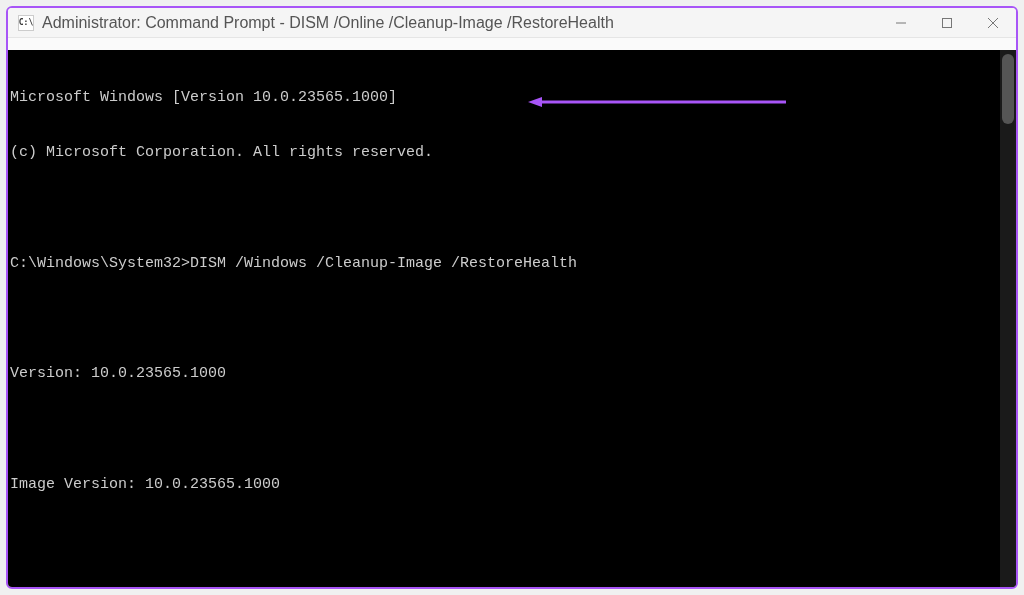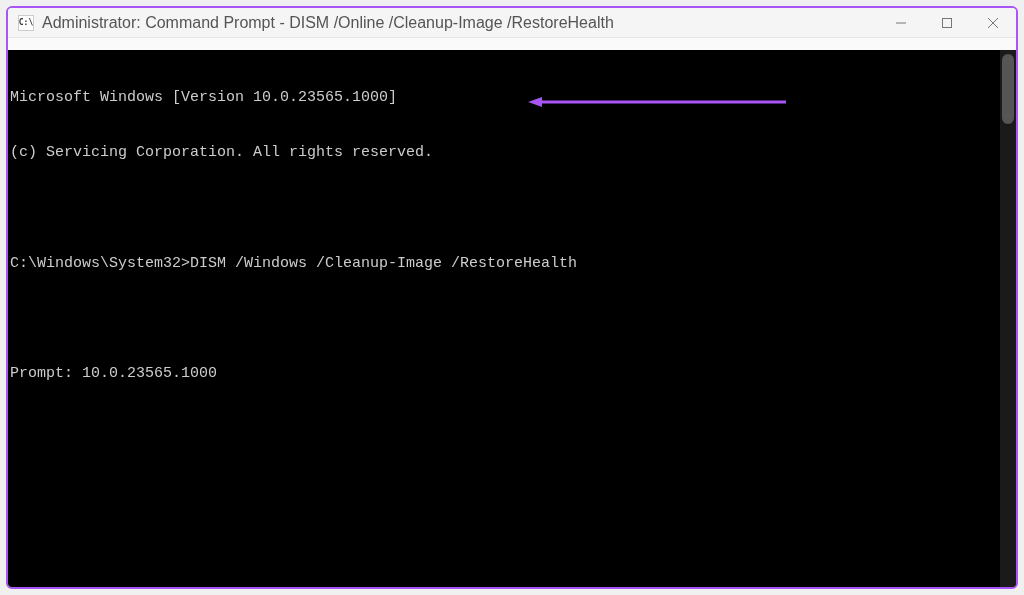--- a/index.html
+++ b/index.html
@@ -141,26 +141,27 @@
         <svg viewBox="0 0 10 10">
             <line x1="0" y1="0" x2="10" y2="10" stroke="#777" stroke-width="1"></line>
             <line x1="10" y1="0" x2="0" y2="10" stroke="#777" stroke-width="1"></line>
           </svg>
       </div>
     </div>
   </div>
   <div class="terminal-area">
     <div class="terminal-content">
       <div class="terminal-line">Microsoft Windows [Version 10.0.23565.1000]</div>
-      <div class="terminal-line">(c) Servicing Corporation. All rights reserved.</div>
+      <div class="terminal-line">(c) Microsoft Corporation. All rights reserved.</div>
       <div class="terminal-line"> </div>
       <div class="terminal-line"><span>C:\Windows\System32&gt;</span><span>DISM /Windows /Cleanup-Image /RestoreHealth</span></div>
       <div class="terminal-line"> </div>
-      <div class="terminal-line">Prompt: 10.0.23565.1000</div>
+      <div class="terminal-line">Version: 10.0.23565.1000</div>
       <div class="terminal-line"> </div>
+      <div class="terminal-line">Image Version: 10.0.23565.1000</div>
       <div class="terminal-line"> </div>
       
     </div>
     <div class="scrollbar">
       <div class="scrollbar-thumb"></div>
     </div>
   </div>
 </div>
 
 <svg class="arrow-annotation" viewBox="0 0 260 12">

